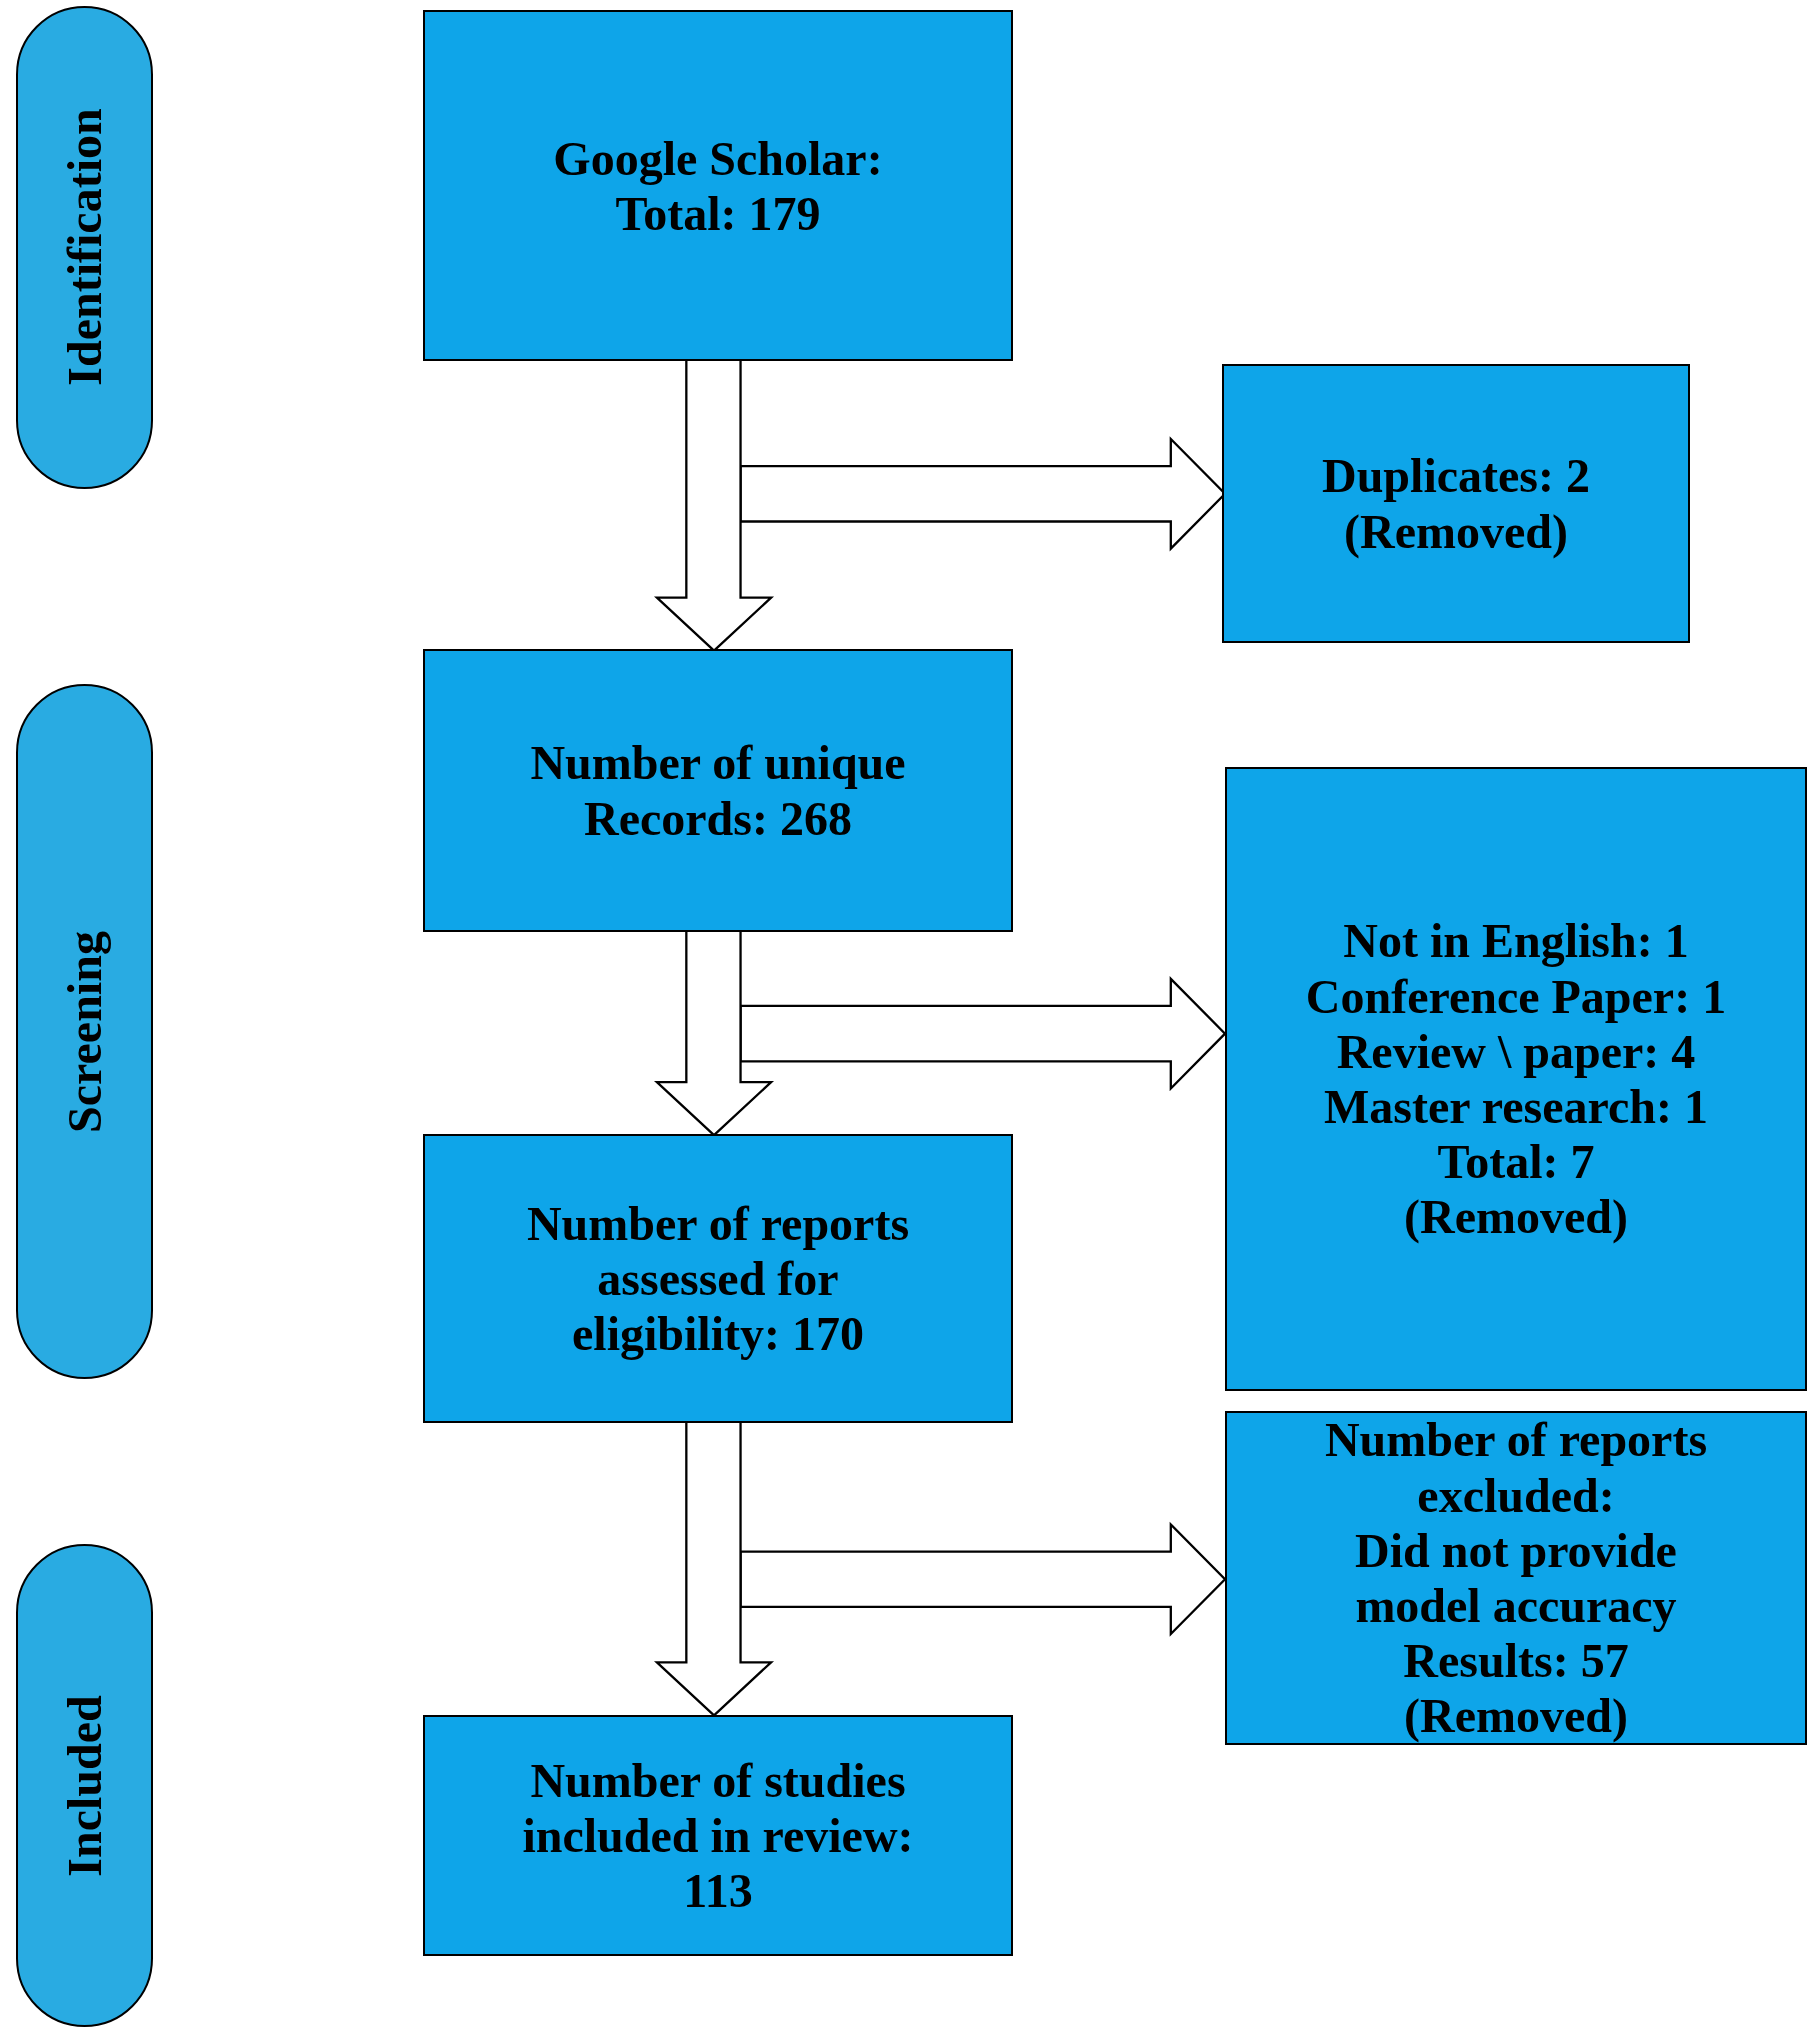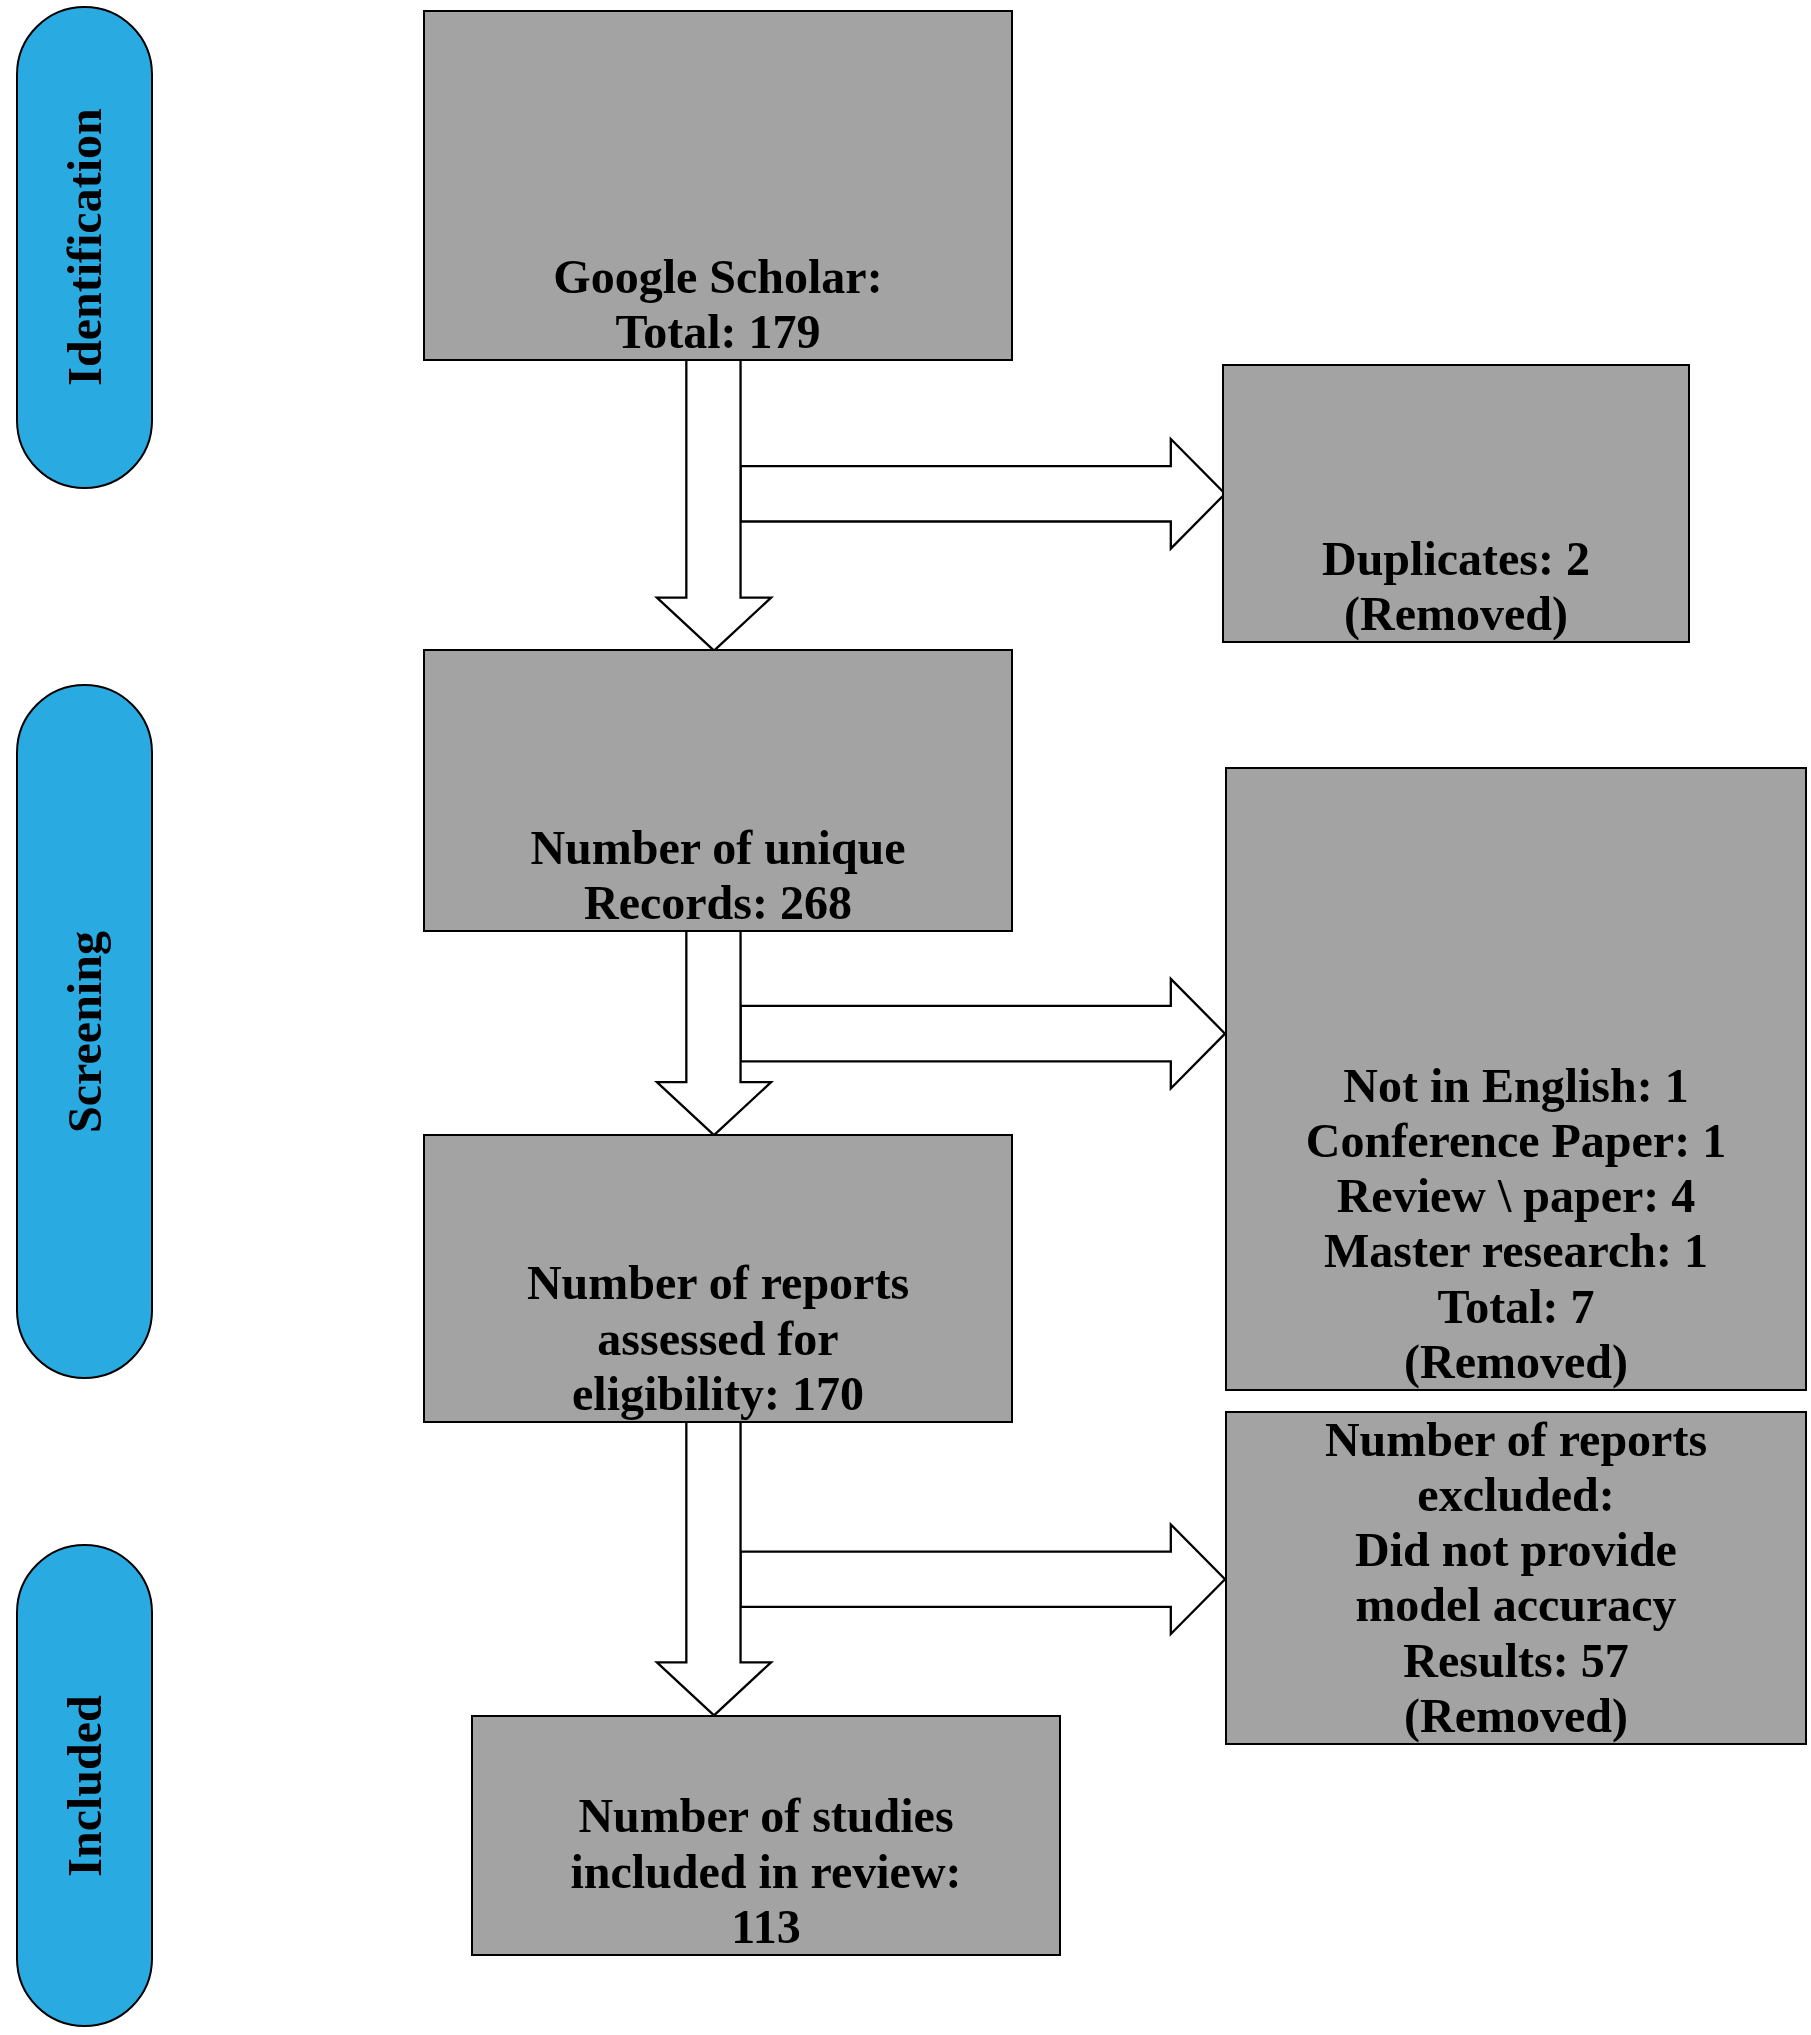--- a/index.html
+++ b/index.html
@@ -25,38 +25,38 @@
   }
   .arrow {
     fill: #ffffff;
     stroke: #000000;
     stroke-width: 4;
     stroke-linejoin: miter;
   }
   .node {
     position: absolute;
     box-sizing: border-box;
-    background: #a3a3a3;
+    background: #0ea5e9;
     border: 2.9px solid #000000;
     display: flex;
-    align-items: flex-end;
+    align-items: center;
     justify-content: center;
     text-align: center;
   }
   .node .txt {
     font-weight: bold;
     font-size: 48px;
     line-height: 1.15;
     white-space: pre-line;
   }
   
   .m1 { left: 423px;  top: 10.4px;   width: 590px; height: 351px; }
   .m2 { left: 423px;  top: 649px; width: 590px; height: 283px; }
   .m3 { left: 423px;  top: 1134px; width: 590px; height: 289px; }
-  .m4 { left: 423px;  top: 1715px; width: 590px; height: 241px; margin-left: 48px; }
+  .m4 { left: 423px;  top: 1715px; width: 590px; height: 241px; }
   
   .s1 { left: 1222px; top: 364px;  width: 468px; height: 279px; }
   .s2 { left: 1225px; top: 767px; width: 582px; height: 624px; }
   .s3 { left: 1225px; top: 1411px; width: 582px; height: 334px; }
   
   .pill {
     position: absolute;
     box-sizing: border-box;
     left: 16px;
     width: 137px;

